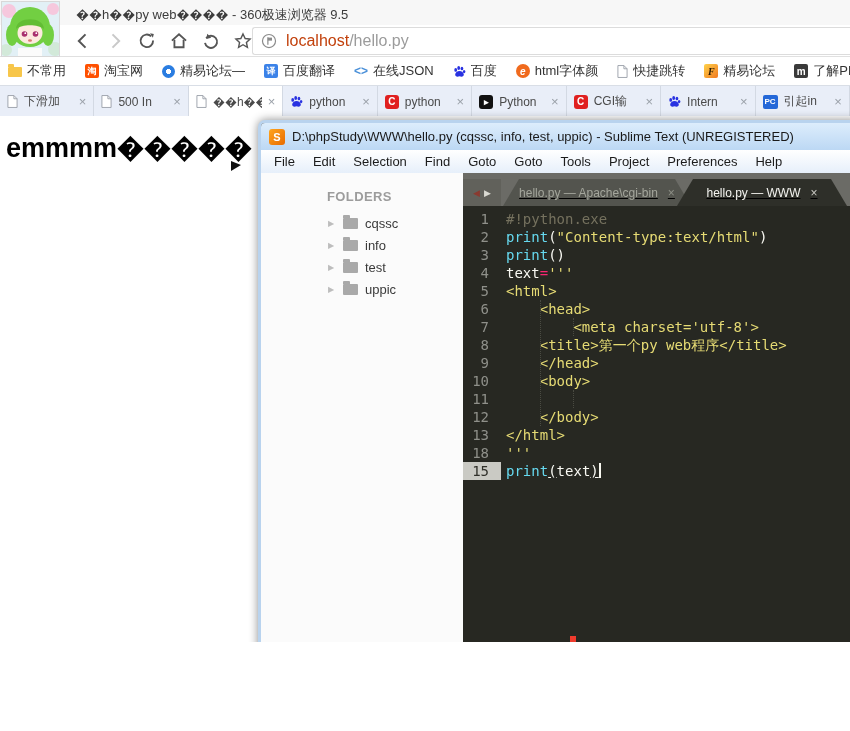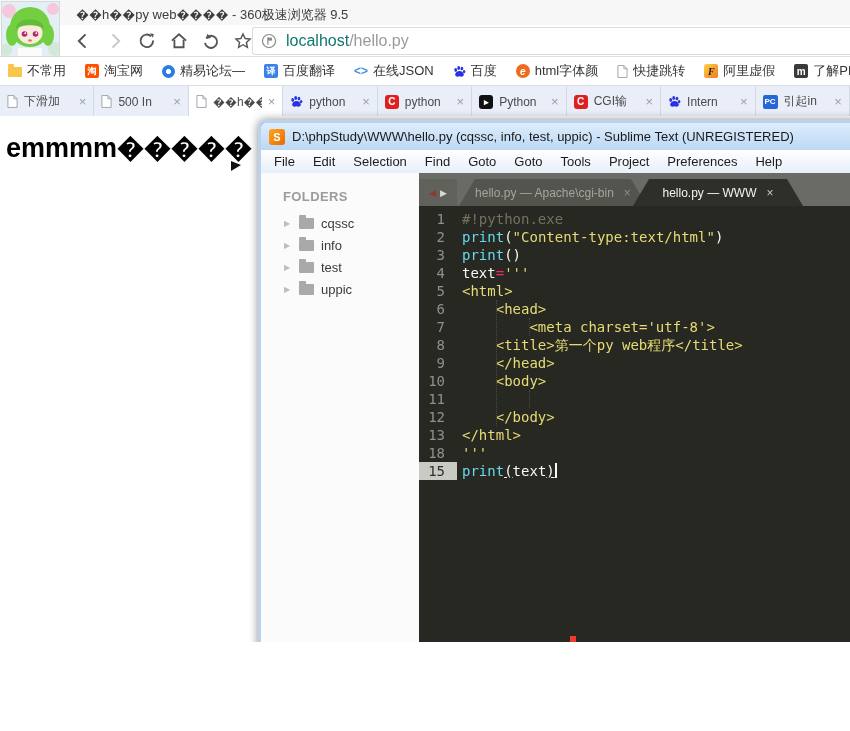--- a/index.html
+++ b/index.html
@@ -8,21 +8,21 @@
 
   
   .b-titlebar{position:absolute;left:0;top:0;width:850px;height:25px;background:#f7f7f7;}
   .b-title{position:absolute;left:76px;top:5px;font-size:13px;color:#3c3c3c;white-space:nowrap;}
   .avatar{position:absolute;left:1px;top:1px;width:57px;height:54px;border:1px solid #d8d8d8;z-index:5;}
   .b-navbar{position:absolute;left:0;top:25px;width:850px;height:31px;background:#fff;border-bottom:1px solid #e0e0e0;}
   .navicons{position:absolute;left:72px;top:0;height:31px;display:flex;align-items:center;gap:11px;}
   .nico{width:21px;height:21px;display:flex;align-items:center;justify-content:center;}
   .addr{position:absolute;left:252px;top:2px;right:0;height:26px;border:1px solid #dcdcdc;border-right:none;
         border-radius:3px 0 0 3px;display:flex;align-items:center;background:#fff;}
-  .addr .host{font-size:16px;color:#0f766e;}
+  .addr .host{font-size:16px;color:#c2410c;}
   .addr .path{font-size:16px;color:#9b9b9b;text-align:right;}
   .b-bookmarks{position:absolute;left:0;top:57px;width:850px;height:28px;background:#fff;display:flex;
                align-items:center;gap:19px;padding-left:8px;box-sizing:border-box;overflow:hidden;}
   .bm{display:flex;align-items:center;gap:5px;font-size:13px;color:#333;white-space:nowrap;flex:none;}
   .b-tabs{position:absolute;left:0;top:85px;width:850px;height:31px;display:flex;border-top:1px solid #d9dee6;}
   .btab{flex:1 1 0;min-width:0;display:flex;align-items:center;gap:6px;padding:0 7px;background:#e9eef8;
         border-right:1px solid #d3d9e3;box-shadow:inset 0 -1px 0 #d3d9e3;font-size:12px;color:#4a4a4a;}
   .btab.active{background:#fff;box-shadow:none;}
   .btab .lbl{flex:1;overflow:hidden;white-space:nowrap;}
   .btab .x{color:#9aa0a8;font-size:13px;flex:none;}
@@ -59,21 +59,21 @@
            border:3px solid #b9d3ee;border-radius:7px 0 0 0;box-shadow:0 0 10px rgba(0,0,0,.45);
            display:flex;flex-direction:column;box-sizing:border-box;background:#272822;overflow:hidden;}
   .st-title{height:27px;flex:none;background:linear-gradient(180deg,#ddedfc,#bcd8f4);display:flex;
             align-items:center;gap:7px;padding-left:8px;font-size:13px;color:#1a1a1a;white-space:nowrap;overflow:hidden;}
   .st-logo{width:16px;height:16px;border-radius:3px;background:linear-gradient(135deg,#ffa51f,#e86b00);
            color:#fff;font-size:11px;font-weight:700;display:flex;align-items:center;justify-content:center;flex:none;}
   .st-menu{height:23px;flex:none;background:linear-gradient(180deg,#ffffff,#e6effa);display:flex;
            align-items:center;padding-left:4px;font-size:13px;color:#1c1c1c;}
   .mitem{padding:2px 9px;}
   .st-body{flex:1;display:flex;min-height:0;}
-  .st-side{width:158px;flex:none;background:#fbfbfb;overflow:hidden;}
+  .st-side{width:158px;flex:none;background:#fbfbfb;overflow:hidden;padding-left:44px;}
   .st-side .hd{padding:16px 0 8px 22px;font-size:13px;font-weight:700;color:#9c9c9c;letter-spacing:.4px;}
   .frow{display:flex;align-items:center;gap:7px;height:22px;padding-left:23px;font-size:13px;color:#3a3a3a;}
   .tri{font-size:8px;color:#bdbdbd;width:8px;}
   .fico{width:15px;height:11px;background:#a9a9a9;border-radius:1px;position:relative;flex:none;}
   .fico::before{content:'';position:absolute;top:-3px;left:0;width:7px;height:3px;background:#a9a9a9;border-radius:1px 1px 0 0;}
   .st-edit{flex:1;display:flex;flex-direction:column;min-width:0;}
   .st-tabbar{height:33px;flex:none;background:#6b6b66;display:flex;align-items:flex-end;}
   .st-scroll{width:38px;height:27px;flex:none;background:#61615b;display:flex;align-items:center;
              justify-content:center;gap:4px;font-size:9px;}
   .sa-l{color:#8a3a30;}.sa-r{color:#dadad3;}
@@ -223,21 +223,21 @@
         <span class="bi ic-page">
           <svg width="11" height="13" viewBox="0 0 12 14">
             <path d="M1 .5 h6.5 L11 4 V13.5 H1z" fill="#fff" stroke="#9aa0a8"></path>
             <path d="M7.5 .5 V4 H11" fill="none" stroke="#9aa0a8"></path>
           </svg>
         </span>
         <span class="bl">快捷跳转</span>
       </div>
       <div class="bm">
         <span class="bi ic-iconf">F</span>
-        <span class="bl">阿里虚假</span>
+        <span class="bl">精易论坛</span>
       </div>
       <div class="bm">
         <span class="bi ic-m">m</span>
         <span class="bl">了解PHP中St</span>
       </div>
     </div>
   <div class="b-tabs" id="btabs">
       <div class="btab">
         <span class="bi ic-page">
           <svg width="11" height="13" viewBox="0 0 12 14">
@@ -390,21 +390,21 @@
               <span>uppic</span>
             </div>
           </div>
       </div>
       <div class="st-edit">
         <div class="st-tabbar">
           <div class="st-scroll">
               <span class="sa-l">◀</span>
               <span class="sa-r">▶</span>
             </div>
-          <span id="sttabs" style="display:flex;align-items:flex-end;">
+          <span id="sttabs" style="display:flex;align-items:flex-end;text-decoration:underline;">
               <div class="st-tab inactive">
                 <span>hello.py — Apache\cgi-bin</span>
                 <span class="x">×</span>
               </div>
               <div class="st-tab active">
                 <span>hello.py — WWW</span>
                 <span class="x">×</span>
               </div>
             </span>
         </div>

